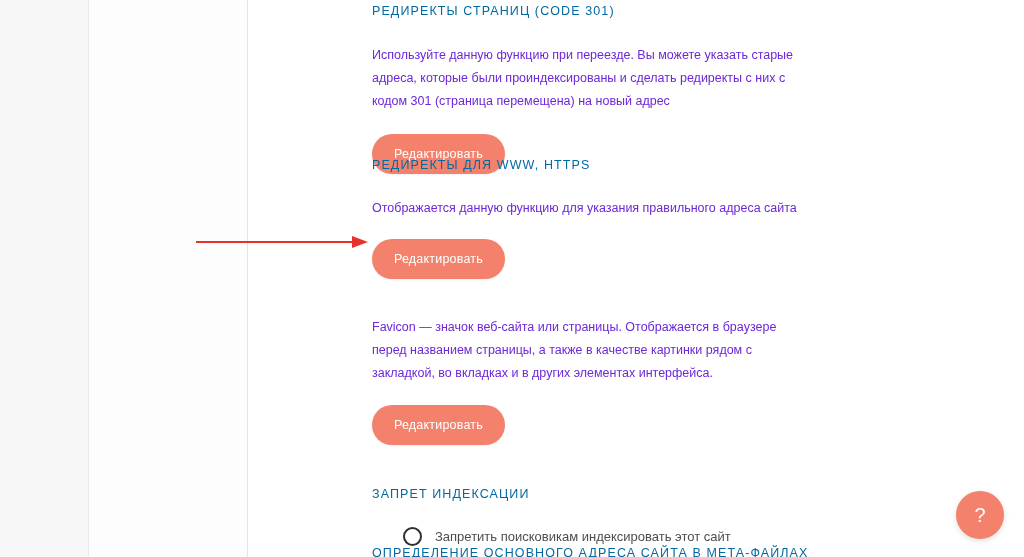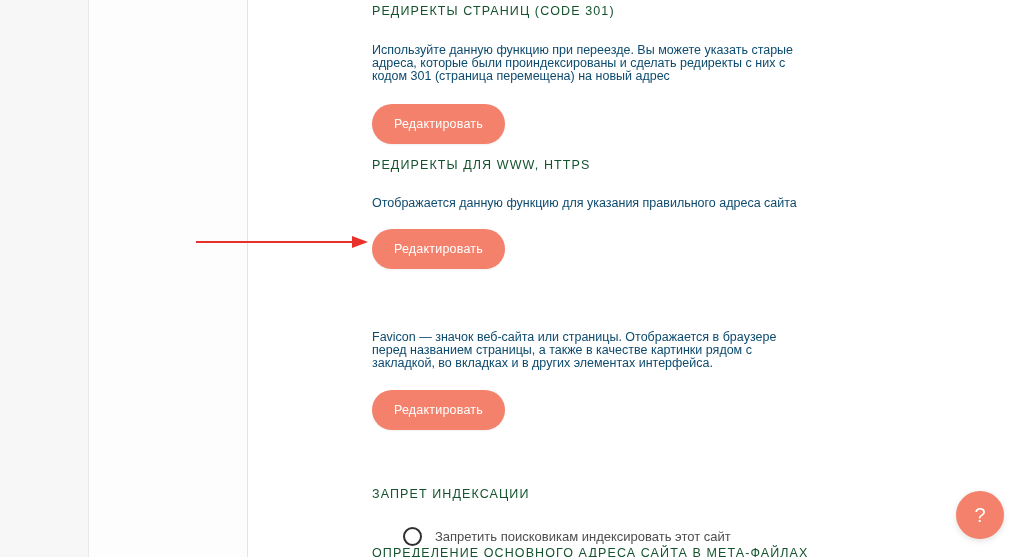--- a/index.html
+++ b/index.html
@@ -47,28 +47,28 @@
   }
   .inner {
     position: absolute;
     left: 124px;
     top: 0;
     width: 600px;
   }
   .sec-title {
     font-size: 12.5px;
     letter-spacing: 1.1px;
-    color: #14532d;
+    color: #0369a1;
     text-transform: uppercase;
     font-weight: 400;
   }
   .sec-desc {
     font-size: 12.5px;
-    line-height: 13px;
-    color: #0c4a6e;
+    line-height: 23px;
+    color: #6d28d9;
     max-width: 440px;
     font-weight: 400;
   }
   .btn {
     display: inline-block;
     background: #f4816b;
     color: #ffffff;
     font-size: 12.5px;
     border: none;
     border-radius: 22px;
@@ -143,21 +143,21 @@
         <button class="btn" style="margin-top:21px;">Редактировать</button>
       </div>
 
       <div class="block" style="top:158px;">
         <div class="sec-title">РЕДИРЕКТЫ ДЛЯ WWW, HTTPS</div>
         <div class="sec-desc" style="margin-top:25px;">Отображается данную функцию для указания правильного адреса сайта</div>
         <button class="btn" style="margin-top:19px;">Редактировать</button>
       </div>
 
       <div class="block" style="top:306px;">
-        <div class="sec-desc" style="margin-top:25px;">Favicon — значок веб-сайта или страницы. Отображается в браузере перед названием страницы, а также в качестве картинки рядом с закладкой, во вкладках и в других элементах интерфейса.</div>
+        <div class="sec-desc" style="margin-top:10px;">Favicon — значок веб-сайта или страницы. Отображается в браузере перед названием страницы, а также в качестве картинки рядом с закладкой, во вкладках и в других элементах интерфейса.</div>
         <button class="btn" style="margin-top:20px;">Редактировать</button>
       </div>
 
       <div class="block" style="top:487px;">
         <div class="sec-title">ЗАПРЕТ ИНДЕКСАЦИИ</div>
         <div class="radio-row" style="margin-top:26px;padding-left:31px;">
           <span class="radio"></span>
           <span class="radio-label">Запретить поисковикам индексировать этот сайт</span>
         </div>
       </div>

